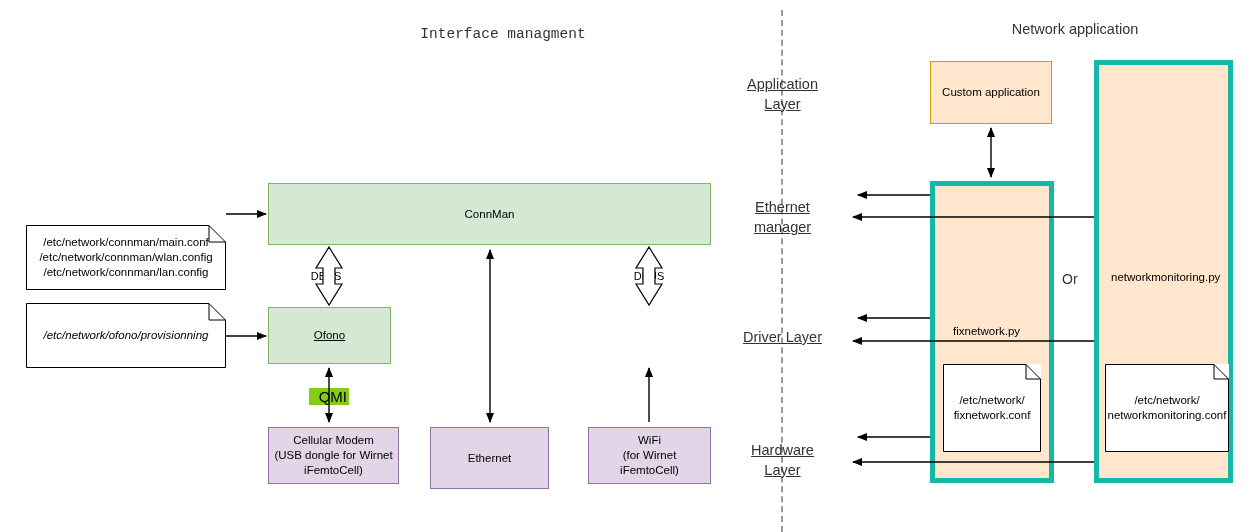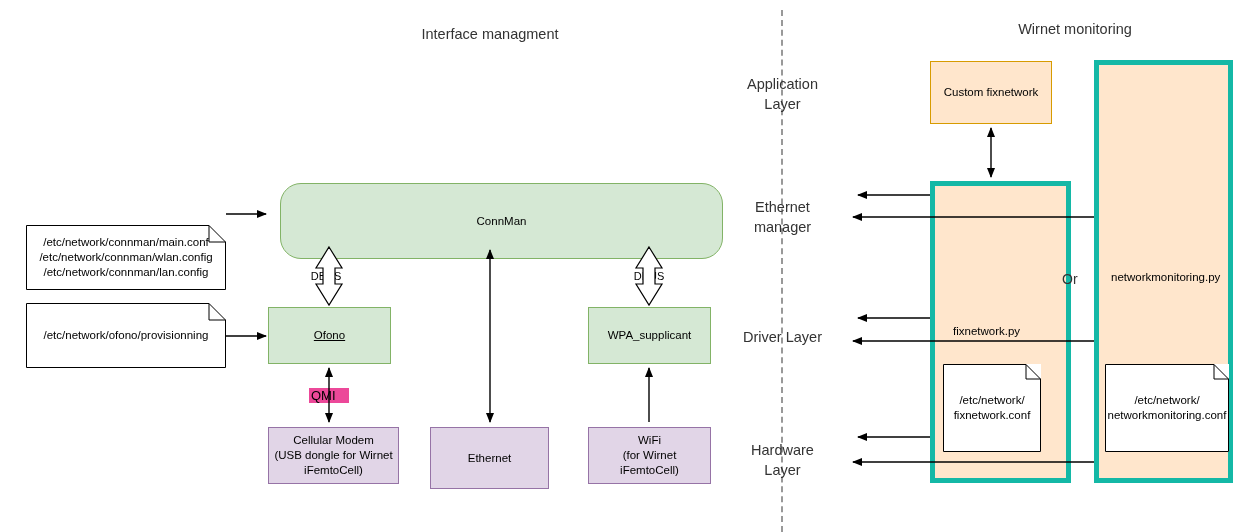--- a/index.html
+++ b/index.html
@@ -17,20 +17,21 @@
   
   .section-title{
     font-size:14.5px;color:#333333;text-align:center;
     white-space:nowrap;
   }
 
   
   .layer-label{
     font-size:14.5px;color:#333333;text-align:center;
     line-height:20px;
+    text-decoration:underline;
   }
 
   
   .box{
     display:flex;align-items:center;justify-content:center;
     text-align:center;font-size:11.5px;line-height:15px;
     border:1px solid #666;
   }
   .box-green{background:#d5e8d4;border-color:#82b366;}
   .box-purple{background:#e1d5e7;border-color:#9673a6;}
@@ -59,35 +60,35 @@
 
   
   #wires{position:absolute;left:0;top:0;width:1255px;height:532px;
          pointer-events:none;}
 
   .dbus-label{
     position:absolute;font-size:11px;color:#000;text-align:center;
     white-space:nowrap;
   }
   .wire-label{
-    position:absolute;font-size:13px;color:#000;text-align:left;
-    white-space:nowrap;background:#ec4899;padding:0 2px;
+    position:absolute;font-size:15px;color:#000;text-align:right;
+    white-space:nowrap;background:#84cc16;padding:0 2px;
   }
   .or-label{
     position:absolute;font-size:14px;color:#333;white-space:nowrap;
   }
 </style>
 </head>
 <body>
 
 <div id="stage">
 
-  <div class="abs section-title" style="left:370px;top:26px;width:240px;">Interface managment</div>
-
-  <div class="abs section-title" style="left:955px;top:21px;width:240px;">Wirnet monitoring</div>
+  <div class="abs section-title" style="left:383px;top:26px;width:240px;font-family:Liberation Mono, monospace;">Interface managment</div>
+
+  <div class="abs section-title" style="left:955px;top:21px;width:240px;">Network application</div>
 
   <div class="abs" style="left:781px;top:10px;width:0;height:522px;
               border-left:2px dashed #999999;"></div>
 
   <div class="abs layer-label" style="left:705px;top:74px;width:155px;white-space:pre-line;">Application
 Layer</div>
 
   <div class="abs layer-label" style="left:705px;top:197px;width:155px;white-space:pre-line;">Ethernet
 manager</div>
 
@@ -104,63 +105,60 @@
     <div class="note-text" style="padding-right:8px;">/etc/network/connman/main.conf
 /etc/network/connman/wlan.config
 /etc/network/connman/lan.config</div>
   </div>
 
   <div class="note" style="left:26px;top:303px;width:200px;height:65px;">
     <svg width="200" height="65" viewBox="0 0 200 65">
       <path d="M0.5,0.5 L183,0.5 L199.5,17 L199.5,64.5 L0.5,64.5 Z" fill="#ffffff" stroke="#000000" stroke-width="1"></path>
       <path d="M183,0.5 L183,17 L199.5,17" fill="none" stroke="#000000" stroke-width="1"></path>
     </svg>
-    <div class="note-text" style="padding-right:6px;">/etc/network/ofono/provisionning</div>
-  </div>
-
-  <div class="abs box box-green" style="left:280px;top:183px;width:443px;height:76px;border-radius:21px;">
+    <div class="note-text" style="padding-right:6px;font-style:italic;">/etc/network/ofono/provisionning</div>
+  </div>
+
+  <div class="abs box box-green" style="left:268px;top:183px;width:443px;height:62px;">
     <span>ConnMan</span>
   </div>
 
   <div class="abs box box-green" style="left:268px;top:307px;width:123px;height:57px;text-decoration:underline;">
     <span>Ofono</span>
   </div>
 
-  <div class="abs box box-green" style="left:588px;top:307px;width:123px;height:57px;">
-    <span>WPA_supplicant</span>
-  </div>
 
   <div class="abs box box-purple" style="left:268px;top:427px;width:131px;height:57px;">
     <span style="white-space:pre-line;">Cellular Modem
 (USB dongle for Wirnet
 iFemtoCell)</span>
   </div>
 
   <div class="abs box box-purple" style="left:430px;top:427px;width:119px;height:62px;">
     <span style="white-space:pre-line;">Ethernet</span>
   </div>
 
   <div class="abs box box-purple" style="left:588px;top:427px;width:123px;height:57px;">
     <span style="white-space:pre-line;">WiFi
 (for Wirnet
 iFemtoCell)</span>
   </div>
 
-  <div class="container-orange" style="left:930px;top:181px;width:141px;height:302px;">
+  <div class="container-orange" style="left:930px;top:181px;width:124px;height:302px;">
     <span class="container-label" style="left:18px;bottom:141px;">fixnetwork.py</span>
   </div>
 
   <div class="container-orange" style="left:1094px;top:60px;width:139px;height:423px;">
     <span class="container-label" style="left:12px;top:206px;">networkmonitoring.py</span>
   </div>
 
   <div class="or-label" style="left:1062px;top:271px;">Or</div>
 
   <div class="abs box box-orange" style="left:930px;top:61px;width:122px;height:63px;">
-    <span>Custom fixnetwork</span>
+    <span>Custom application</span>
   </div>
 
   <div class="note" style="left:943px;top:364px;width:98px;height:88px;">
     <svg width="98" height="88" viewBox="0 0 98 88">
       <path d="M0.5,0.5 L83,0.5 L97.5,15 L97.5,87.5 L0.5,87.5 Z" fill="#ffffff" stroke="#000000" stroke-width="1"></path>
       <path d="M83,0.5 L83,15 L97.5,15" fill="none" stroke="#000000" stroke-width="1"></path>
     </svg>
     <div class="note-text">/etc/network/
 fixnetwork.conf</div>
   </div>

